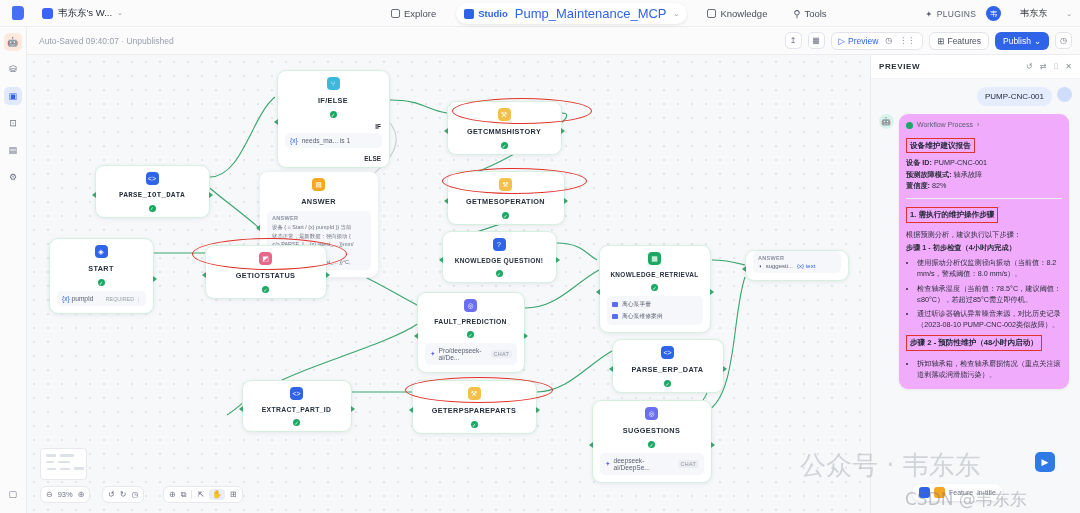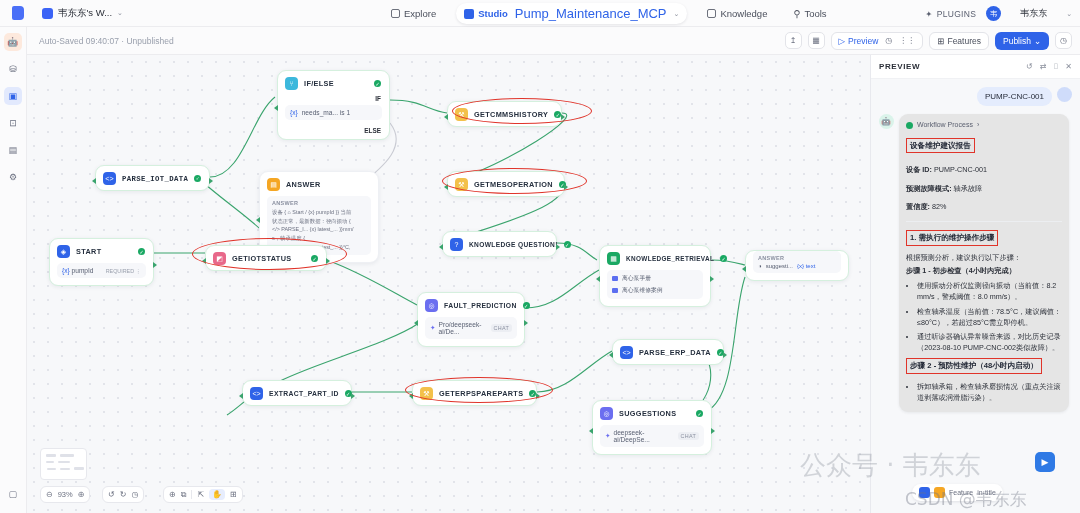--- a/index.html
+++ b/index.html
@@ -109,21 +109,21 @@
     overflow: hidden;
   }
   .edges { position: absolute; inset: 0; width: 843px; height: 458px; }
 
   .node {
     position: absolute; background: #fff; border: 1px solid #d5f0de;
     border-radius: 9px; box-shadow: 0 1px 4px rgba(25,35,60,.08);
     font-size: 7.5px;
   }
   .node-head {
-    display: flex; align-items: center; gap: 6px; padding: 6px 8px 5px 7px;
+    display: flex; align-items: center; gap: 6px; padding: 6px 8px 5px 7px; flex-direction: column;
   }
   .nh-ico {
     width: 13px; height: 13px; border-radius: 4px; flex: none;
     display: flex; align-items: center; justify-content: center;
     font-size: 7px; color: #fff;
   }
   .nh-title {
     font-size: 7.3px; font-weight: bold; color: #26303f; letter-spacing: .35px;
     white-space: nowrap; flex: 1;
   }
@@ -181,34 +181,34 @@
     background: #e4ecfd; color: #1f2533; font-size: 8px;
     border-radius: 9px; padding: 5px 8px;
   }
   .av-user { width: 15px; height: 15px; border-radius: 50%; background: #cfdcfa; flex:none;}
   .bot-row { display: flex; align-items: flex-start; gap: 5px; margin-top: 8px; }
   .av-bot {
     width: 15px; height: 15px; border-radius: 50%; background: #daf3ea; flex: none;
     display:flex;align-items:center;justify-content:center;font-size:8px;
   }
   .bot-bubble {
-    background: #e5e5e5; border-radius: 9px; padding: 6px 7px;
+    background: #f0abfc; border-radius: 9px; padding: 6px 7px;
     box-shadow: 0 1px 3px rgba(20,24,40,.07); width: 170px;
     font-size: 7.2px; color: #2b2f38; line-height: 1.5;
   }
   .wf-row {
     display: flex; align-items: center; gap: 4px; font-size: 7px;
     color: #5b6070; margin-bottom: 5px;
   }
   .wf-dot { width: 7px; height: 7px; border-radius: 50%; background: #1aa863; }
   .boxed {
     border: 1.5px solid #e0342a; display: inline-block; padding: 1px 3px;
     font-weight: bold; font-size: 7.6px; color: #1f2533; margin: 2px 0 4px;
   }
-  .kv { font-size: 7.2px; margin: 8px 0; }
+  .kv { font-size: 7.2px; margin: 1px 0; }
   .kv b { font-weight: bold; }
   .hr { border-top: 1px solid #eceef1; margin: 6px 0; }
   .para { font-size: 7.2px; margin: 3px 0; }
   .strong { font-weight: bold; }
   ul.bul { margin: 3px 0 3px 11px; }
   ul.bul li { font-size: 7.2px; line-height: 1.55; margin-bottom: 3px; }
 
   
   .wm1 {
     position: absolute; left: 800px; top: 448px; font-size: 26px;

